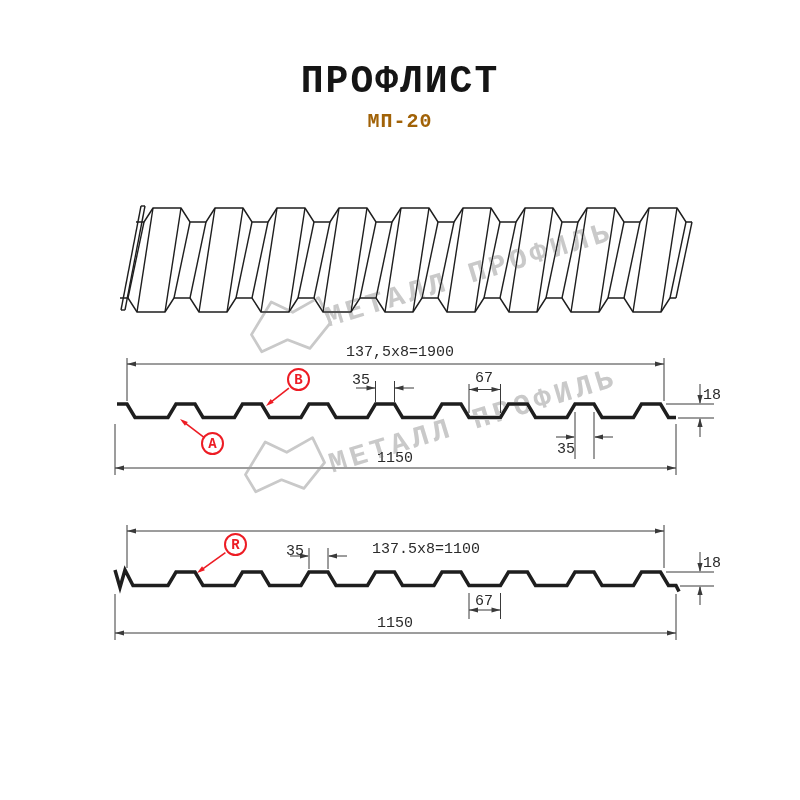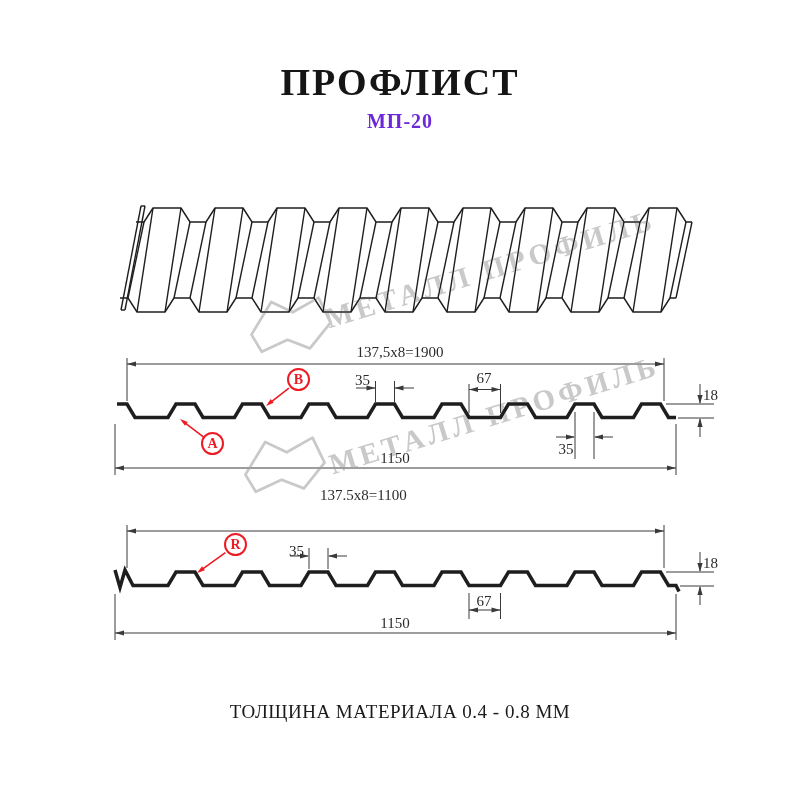--- a/index.html
+++ b/index.html
@@ -1,40 +1,40 @@
 <!DOCTYPE html>
 <html><head>
 <meta charset="utf-8">
 <style>
   html,body{margin:0;padding:0;background:#fff;}
   #root{position:relative;width:800px;height:800px;background:#ffffff;overflow:hidden;
-        font-family:Liberation Serif, serif;}
+        font-family:Liberation Mono, monospace;}
 
   
   #title{position:absolute;left:0;top:60px;width:800px;text-align:center;
          font-size:38px;font-weight:800;letter-spacing:2px;color:#151515;}
   #subtitle{position:absolute;left:0;top:110px;width:800px;text-align:center;
-         font-size:20px;font-weight:600;letter-spacing:1px;color:#6d28d9;}
+         font-size:20px;font-weight:600;letter-spacing:1px;color:#a16207;}
 
   
   #footer{position:absolute;left:0;top:701px;width:800px;text-align:center;
          font-size:19px;font-weight:500;letter-spacing:.5px;color:#1b1b1b;}
 
   
   #linework{position:absolute;left:0;top:0;width:800px;height:800px;}
 
   
   .dl{position:absolute;font-size:15px;line-height:1;color:#2b2b2b;white-space:nowrap;}
   #d1top {left:320px;top:345px;width:160px;text-align:center;}
   #d1-35t{left:334px;top:373px;width:36px;text-align:right;}
   #d1-67 {left:464px;top:371px;width:40px;text-align:center;}
   #d1-18 {left:703px;top:388px;width:30px;}
   #d1-35b{left:546px;top:442px;width:40px;text-align:center;}
   #d1-1150{left:355px;top:451px;width:80px;text-align:center;}
-  #d2top {left:320px;top:488px;width:160px;text-align:left;}
+  #d2top {left:320px;top:542px;width:160px;text-align:right;}
   #d2-35t{left:268px;top:544px;width:36px;text-align:right;}
   #d2-67 {left:464px;top:594px;width:40px;text-align:center;}
   #d2-18 {left:703px;top:556px;width:30px;}
   #d2-1150{left:355px;top:616px;width:80px;text-align:center;}
 
   
   .badge{position:absolute;width:23px;height:23px;border:2px solid #ed1c24;border-radius:50%;
          background:#fff;color:#ed1c24;font-weight:700;font-size:14px;line-height:1;
          display:flex;align-items:center;justify-content:center;box-sizing:border-box;}
   #badgeA{left:201px;top:432px;}
@@ -201,14 +201,13 @@
   <svg class="wmlogo" id="lg1" width="86" height="64" viewBox="0 0 100 72">
     <path d="M4,46 L27,8 L52,20 L82,3 L96,32 L72,62 L46,52 L16,66 Z" fill="none" stroke="#c9c9c9" stroke-width="3.2" stroke-linejoin="round"></path>
   </svg>
   <span class="wm" id="wm1">МЕТАЛЛ ПРОФИЛЬ</span>
 
   <svg class="wmlogo" id="lg2" width="86" height="64" viewBox="0 0 100 72">
     <path d="M4,46 L27,8 L52,20 L82,3 L96,32 L72,62 L46,52 L16,66 Z" fill="none" stroke="#c9c9c9" stroke-width="3.2" stroke-linejoin="round"></path>
   </svg>
   <span class="wm" id="wm2">МЕТАЛЛ ПРОФИЛЬ</span>
 
-  <div id="footer">ТОЛЩИНА МАТЕРИАЛА 0.4 - 0.8 ММ</div>
 </div>
 
 </body></html>

